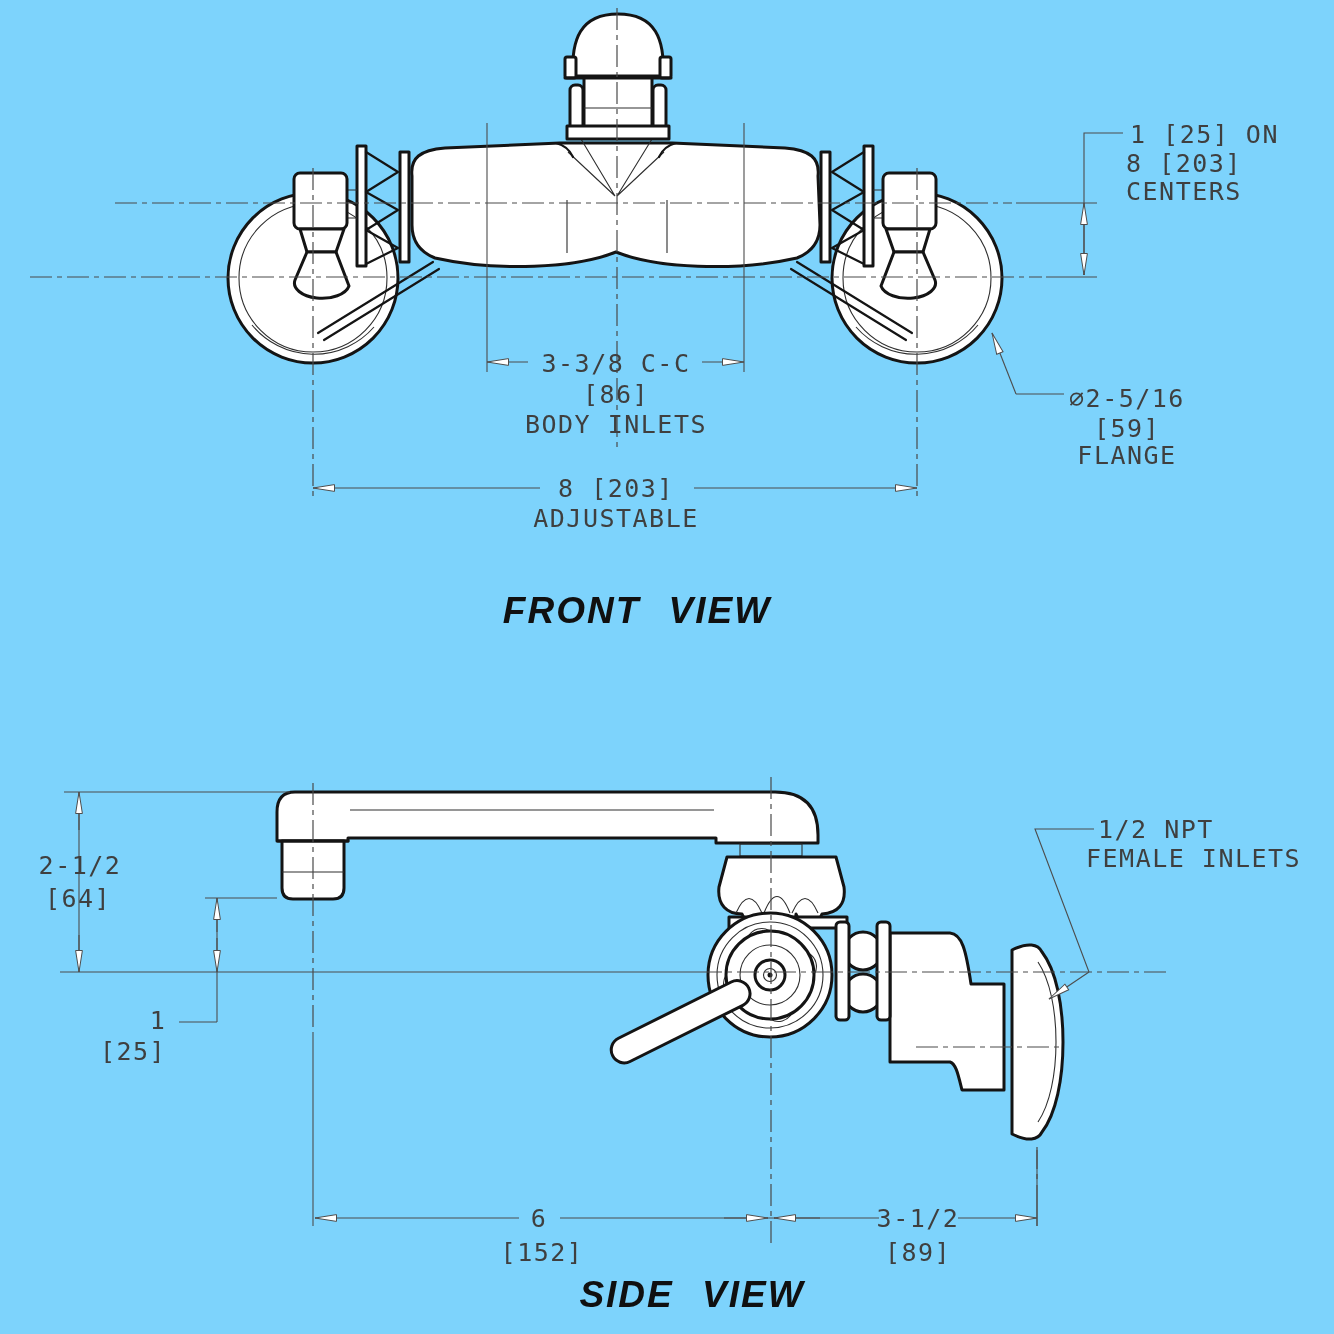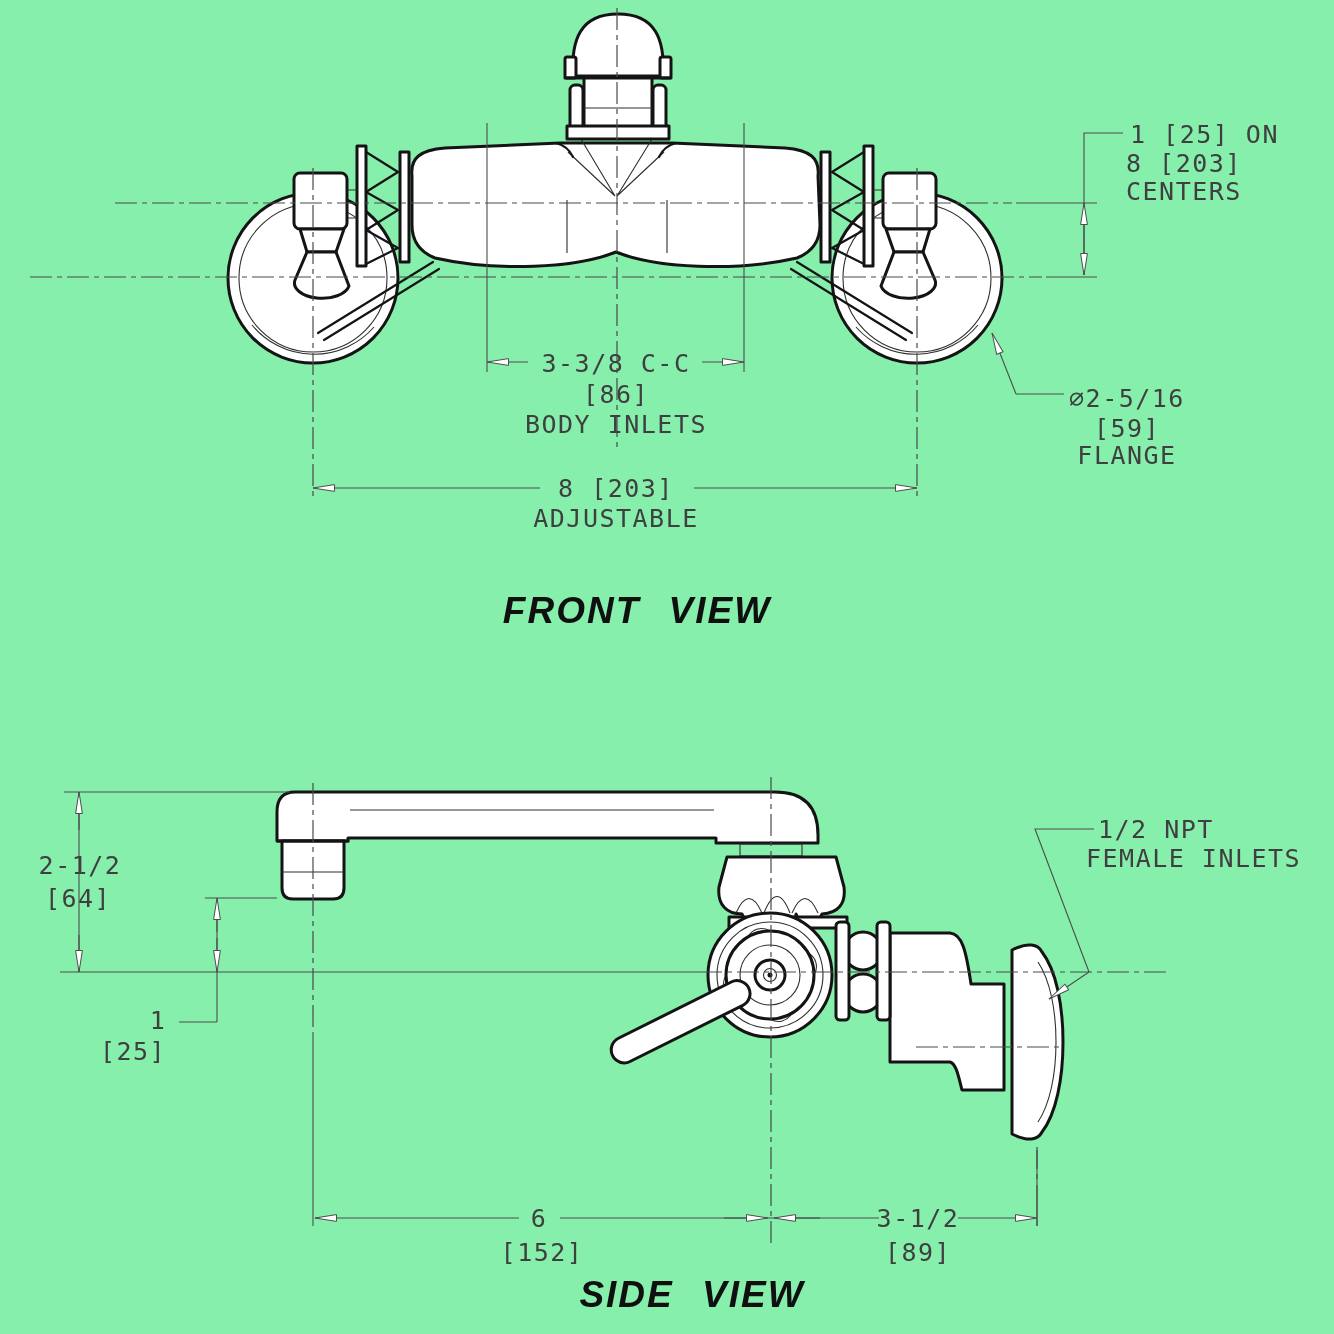--- a/index.html
+++ b/index.html
@@ -1,16 +1,16 @@
 <!DOCTYPE html>
 <html><head>
 <meta charset="utf-8">
 <style>
   html,body{margin:0;padding:0;background:#ffffff;}
-  .canvas{width:1334px;height:1334px;background:#86efac;position:relative;overflow:hidden;}
+  .canvas{width:1334px;height:1334px;background:#7dd3fc;position:relative;overflow:hidden;}
   svg{display:block;}
   
   .b  {stroke:#141414;stroke-width:3;fill:none;stroke-linecap:round;stroke-linejoin:round;}
   .b2 {stroke:#141414;stroke-width:2.2;fill:none;stroke-linecap:round;stroke-linejoin:round;}
   .bw {fill:#ffffff;}
   .t  {stroke:#2e2e2e;stroke-width:1.1;fill:none;}
   .cl {stroke:#4a4a4a;stroke-width:1.2;fill:none;stroke-dasharray:22 5 5 5;}
   .dl {stroke:#4d4d4d;stroke-width:1.1;fill:none;}
   .dim-text{font-family:"DejaVu Sans Mono",monospace;font-size:25px;fill:#3f3f3f;letter-spacing:1.5px;}
   .title-text{font-family:"Liberation Sans",sans-serif;font-size:37px;font-weight:bold;font-style:italic;fill:#101010;letter-spacing:2px;word-spacing:16px;}

